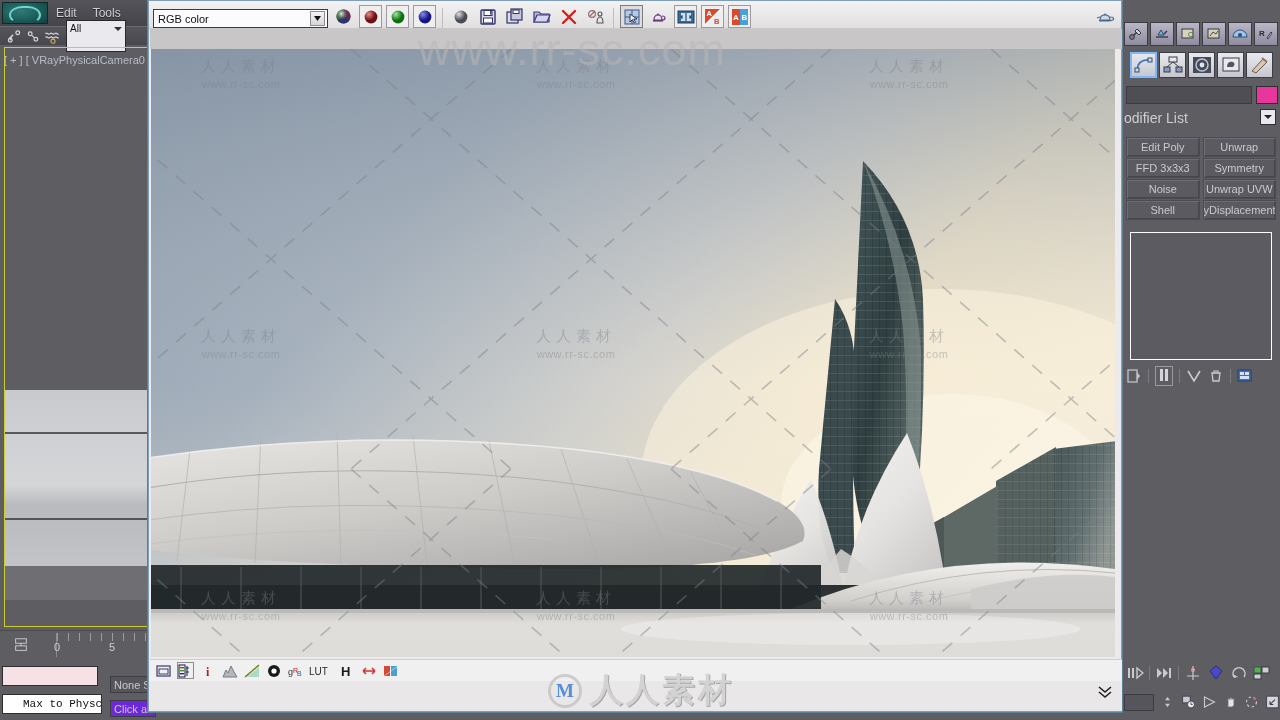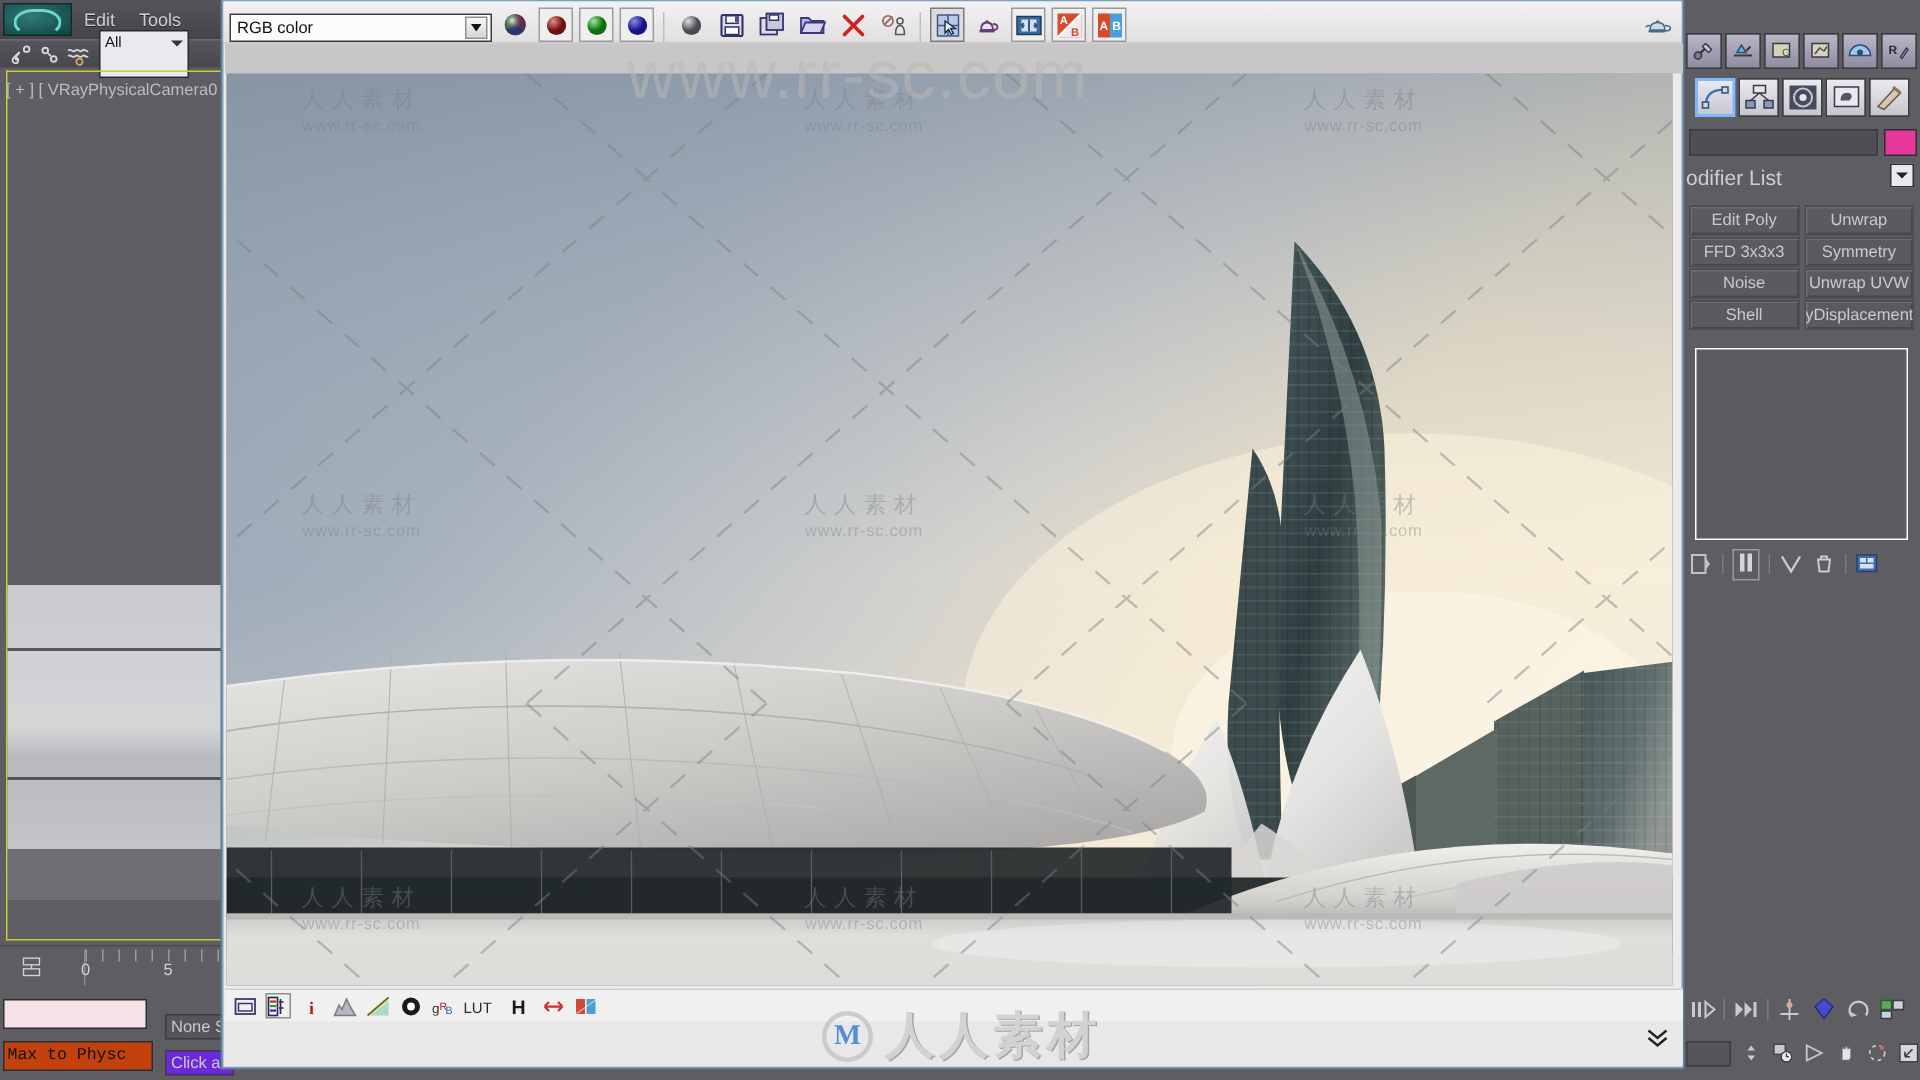--- a/index.html
+++ b/index.html
@@ -88,22 +88,22 @@
     background:#55555b; border:1px solid #3c3c42; color:#c9c9d0; font-size:11px;
     line-height:16px; padding-left:3px;
   }
   .max-statusC{
     position:absolute; left:110px; top:700px; width:46px; height:17px;
     background:#6d28d9; border:1px solid #3c3c42; color:#c9c9d0; font-size:11px;
     line-height:16px; padding-left:3px;
   }
   .max-statusD{
     position:absolute; left:2px; top:694px; width:100px; height:20px;
-    background:#c2410c; border:1px solid #2e2e32; color:#111; font-size:11px;
-    font-family:"Liberation Mono", monospace; line-height:19px; padding-left:2px;
+    background:#ffffff; border:1px solid #2e2e32; color:#111; font-size:11px;
+    font-family:"Liberation Mono", monospace; line-height:19px; padding-left:20px;
     white-space:nowrap; overflow:hidden;
   }
 
   
   .cmd-panel{
     position:absolute; right:0; top:0; width:160px; height:720px;
     background:#5d5d62;
   }
   .cmd-tabrow{
     position:absolute; left:4px; top:22px; width:156px; height:26px;

